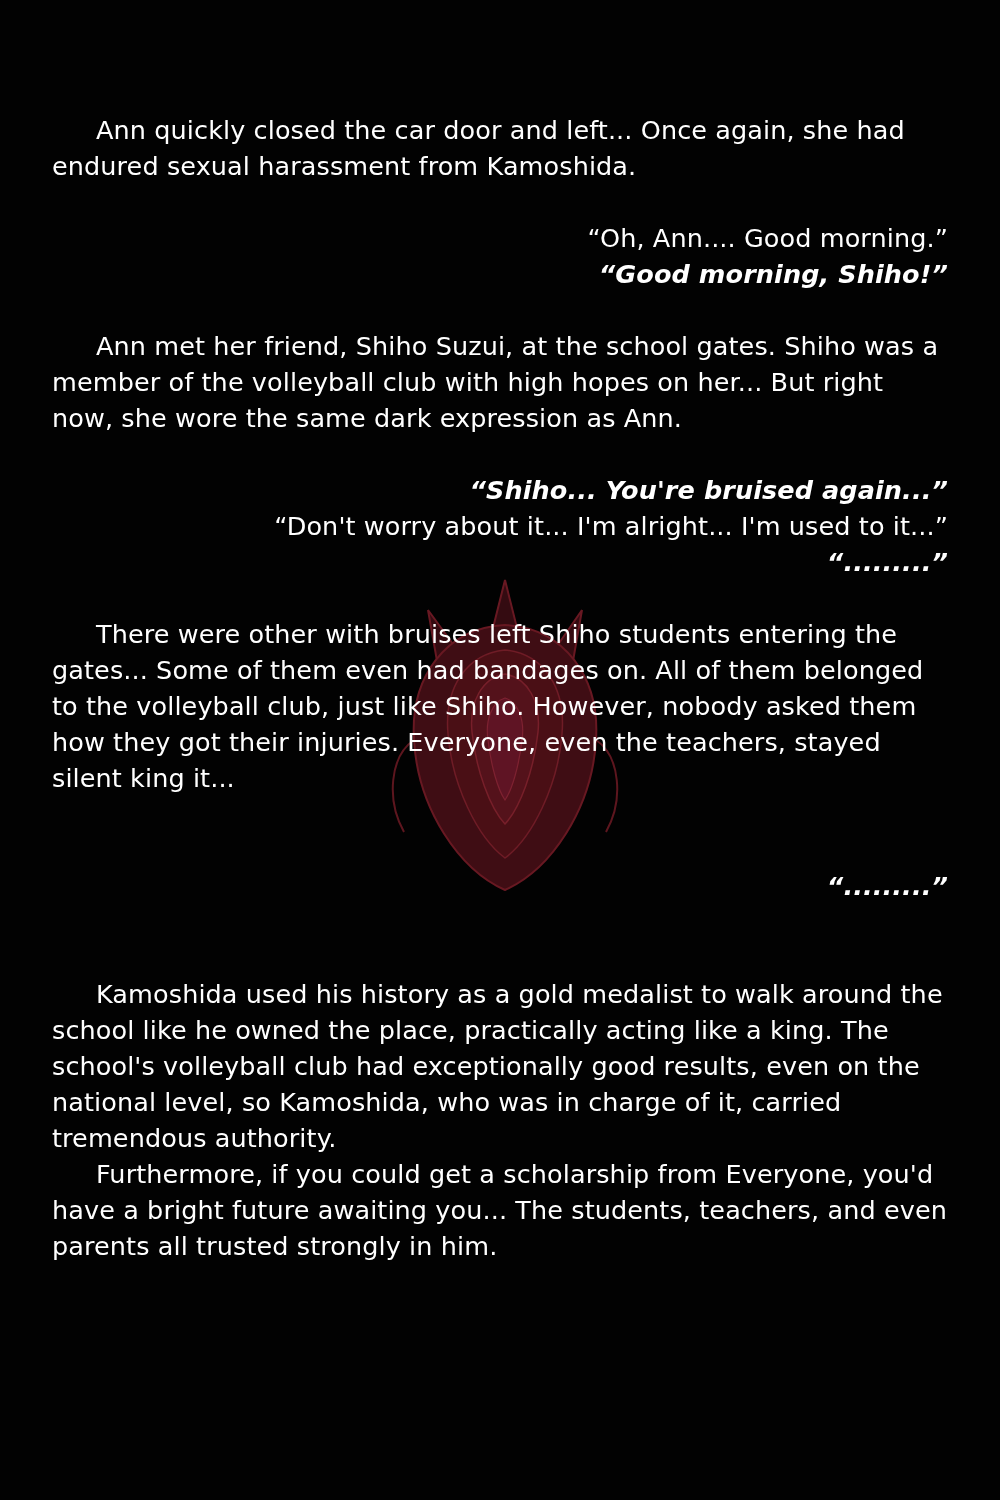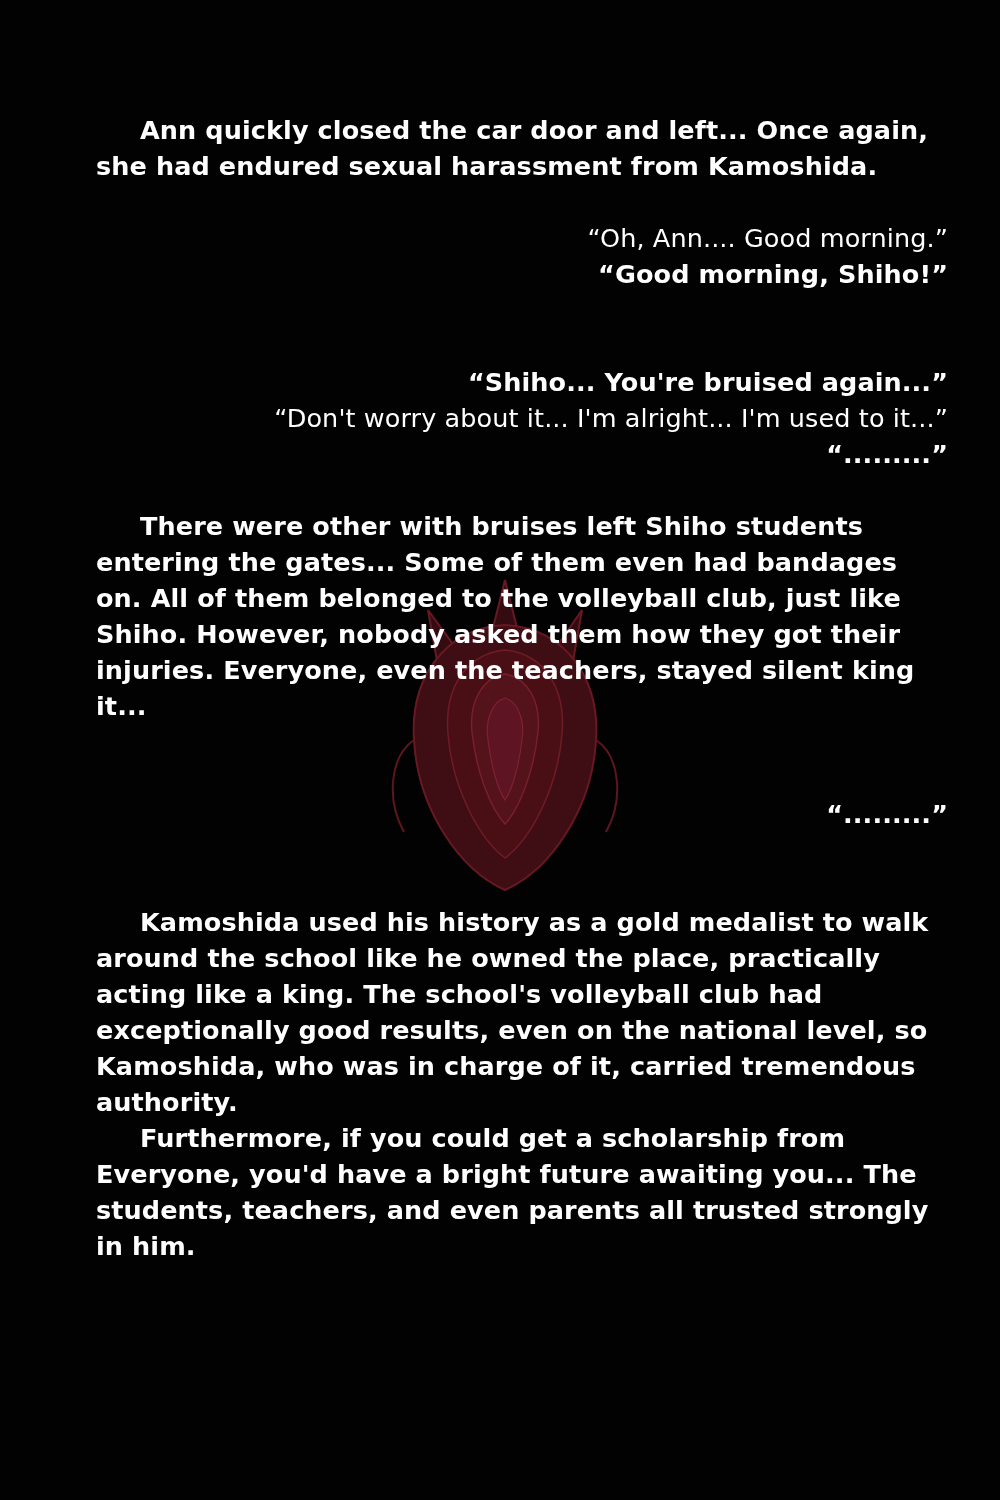--- a/index.html
+++ b/index.html
@@ -52,28 +52,28 @@
     margin: 0;
     text-indent: 44px;
     font-weight: 400;
     text-align: right;
   }
   .gap {
     height: 36px;
   }
   
   .narr {
-    font-weight: 700;
-    margin-left: 44px;
+    font-weight: 400;
   }
   .dlg {
     font-weight: 500;
   }
   .dlg-bold {
     font-weight: 800;
+    font-style: italic;
   }
 </style>
 </head>
 <body>
 
 <div id="page">
 
   <svg id="watermark" viewBox="0 0 270 340" xmlns="http://www.w3.org/2000/svg">
     <g fill="#4a1018" stroke="#7a1d28" stroke-width="2">
       <path d="M135 10 L150 70 L120 70 Z" fill="#3d0d14"></path>
@@ -95,20 +95,25 @@
        <span>endured sexual harassment from Kamoshida.</span>
     </div>
 
     <div class="gap"></div>
 
     <div class="line dlg">“Oh, Ann.... Good morning.”</div>
     <div class="line dlg-bold">“Good morning, Shiho!”</div>
 
     <div class="gap"></div>
 
+    <div class="para narr">
+      <span>Ann met her friend, Shiho Suzui, at the school gates. Shiho was</span>
+       <span>a member of the volleyball club with high hopes on her... But right</span>
+       <span>now, she wore the same dark expression as Ann.</span>
+    </div>
 
     <div class="gap"></div>
 
     <div class="line dlg-bold">“Shiho... You're bruised again...”</div>
     <div class="line dlg">“Don't worry about it... I'm alright... I'm used to it...”</div>
     <div class="line dlg-bold">“.........”</div>
 
     <div class="gap"></div>
 
 

